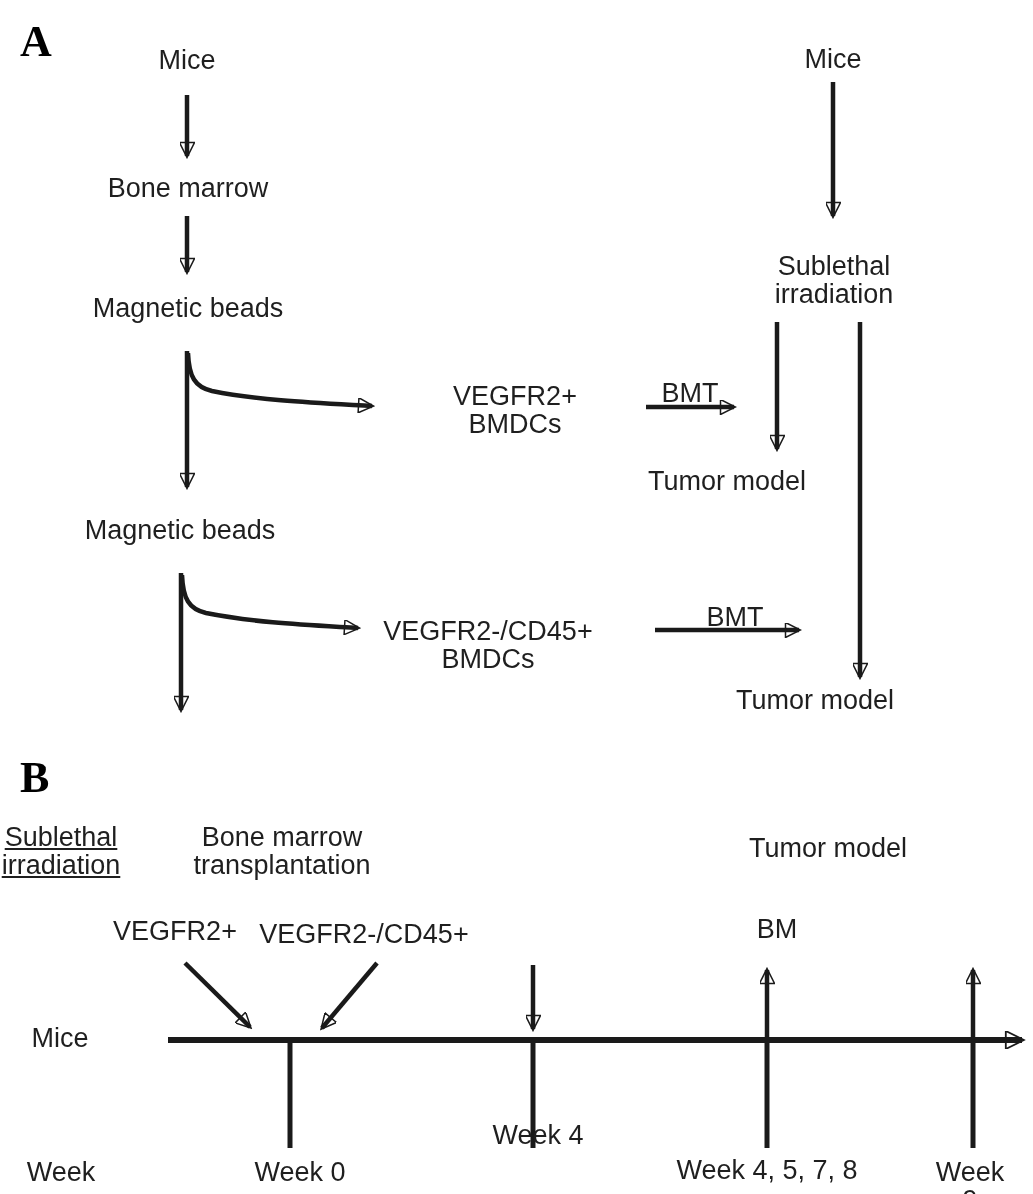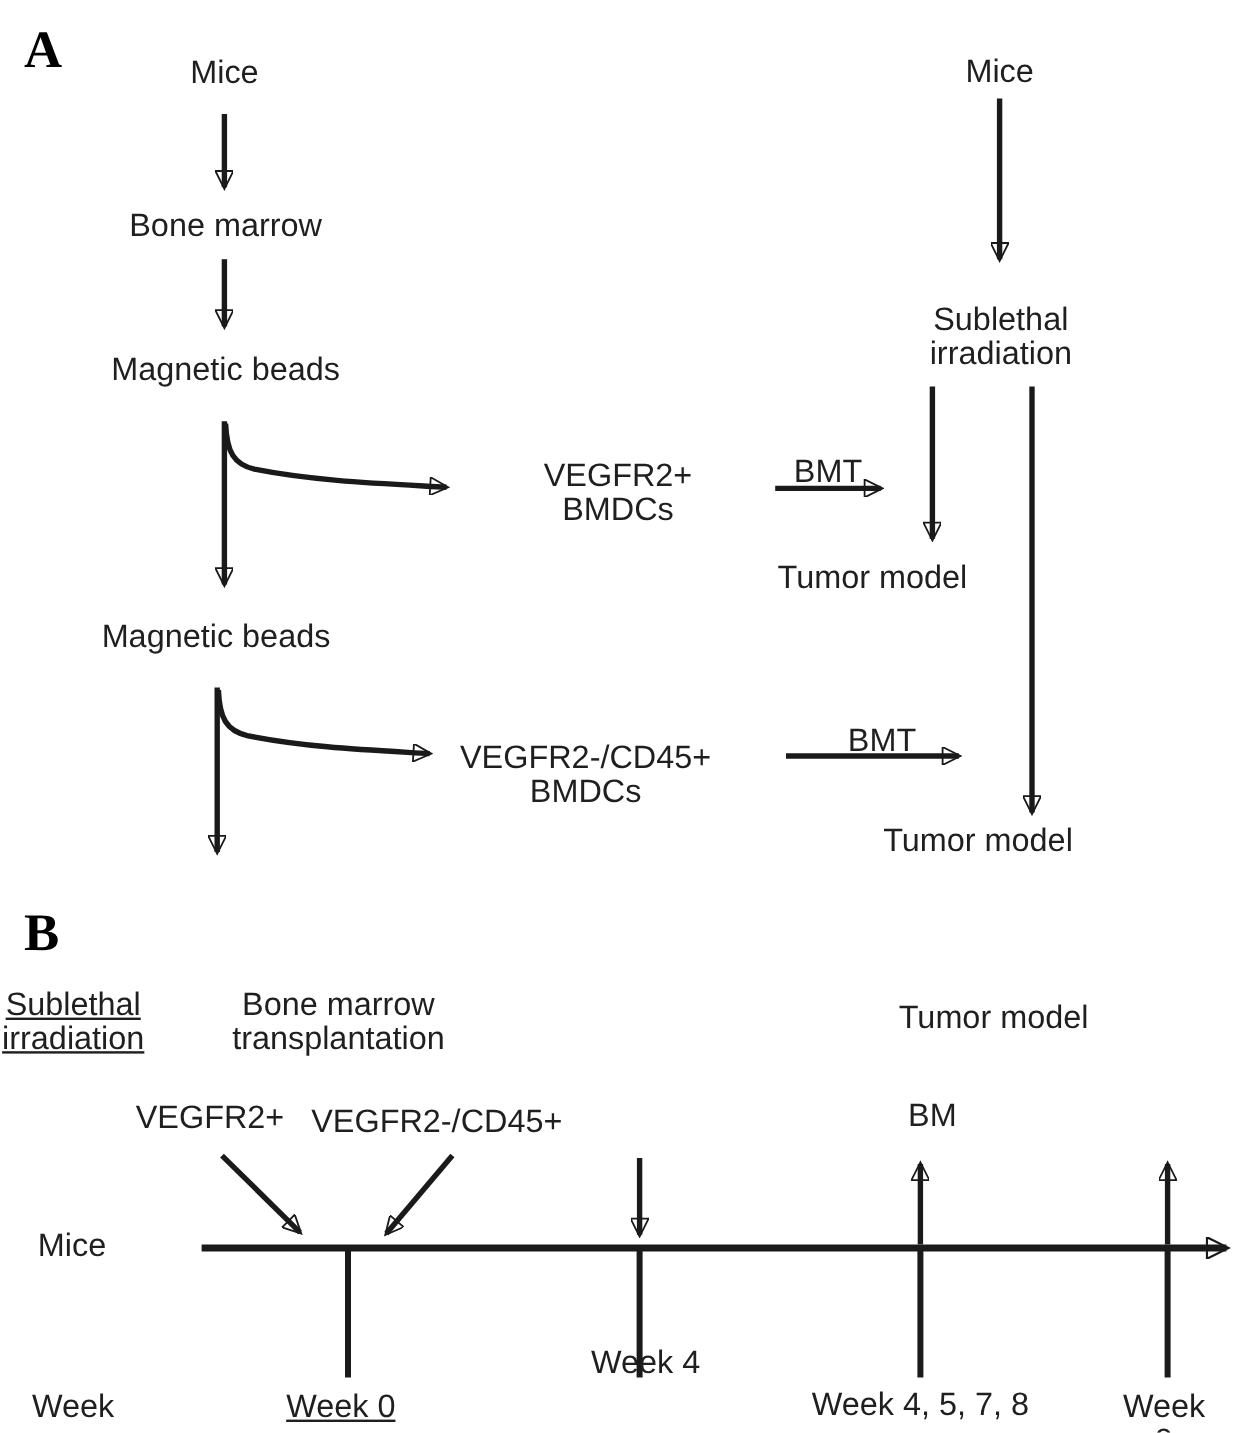--- a/index.html
+++ b/index.html
@@ -124,21 +124,21 @@
 
   <div class="lbl" style="left:828px; top:834px;">Tumor model</div>
 
   <div class="lbl" style="left:765px; top:915px;margin-left:12px;">BM</div>
 
 
   <div class="lbl" style="left:60px; top:1024px;">Mice</div>
 
   <div class="lbl" style="left:61px; top:1158px;">Week</div>
 
-  <div class="lbl" style="left:284px; top:1158px;text-decoration:underline;">Week 0</div>
+  <div class="lbl" style="left:300px; top:1158px;">Week 0</div>
 
   <div class="lbl" style="left:538px; top:1121px;">Week 4</div>
 
   <div class="lbl" style="left:767px; top:1156px;">Week 4, 5, 7, 8</div>
 
   <div class="lbl" style="left:970px; top:1158px;">Week 9</div>
 
 </div>
 
 </body></html>

